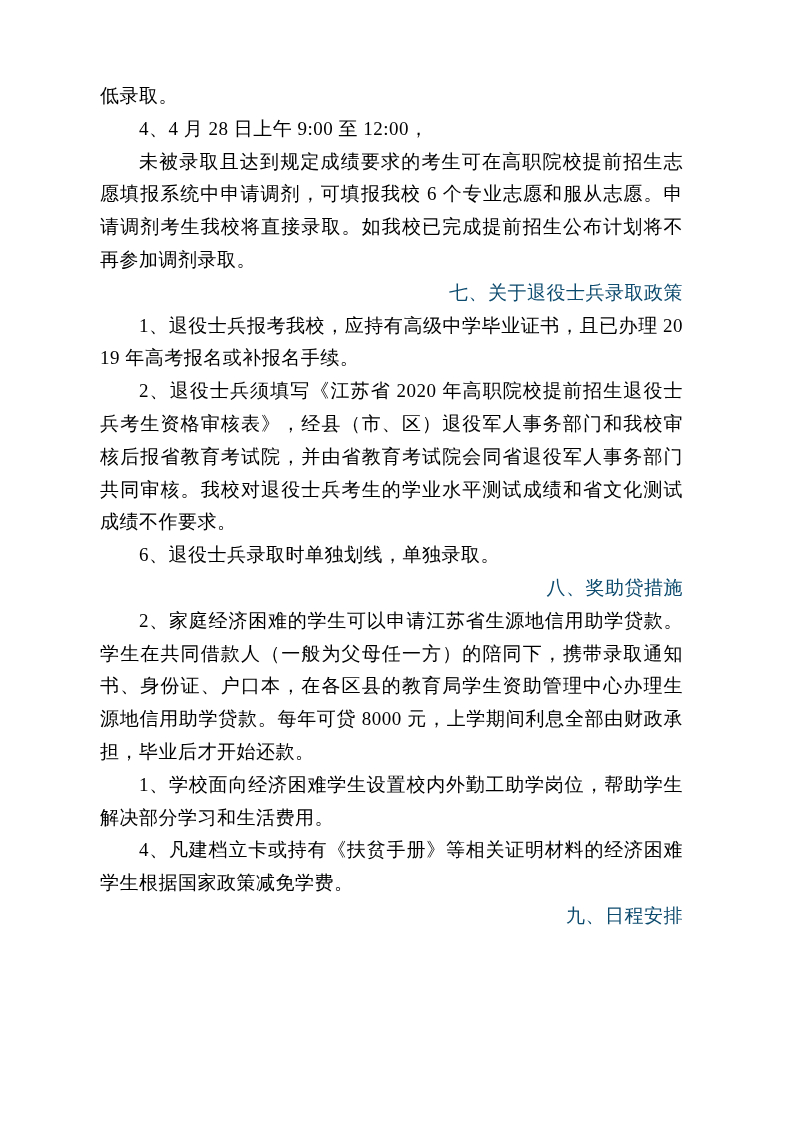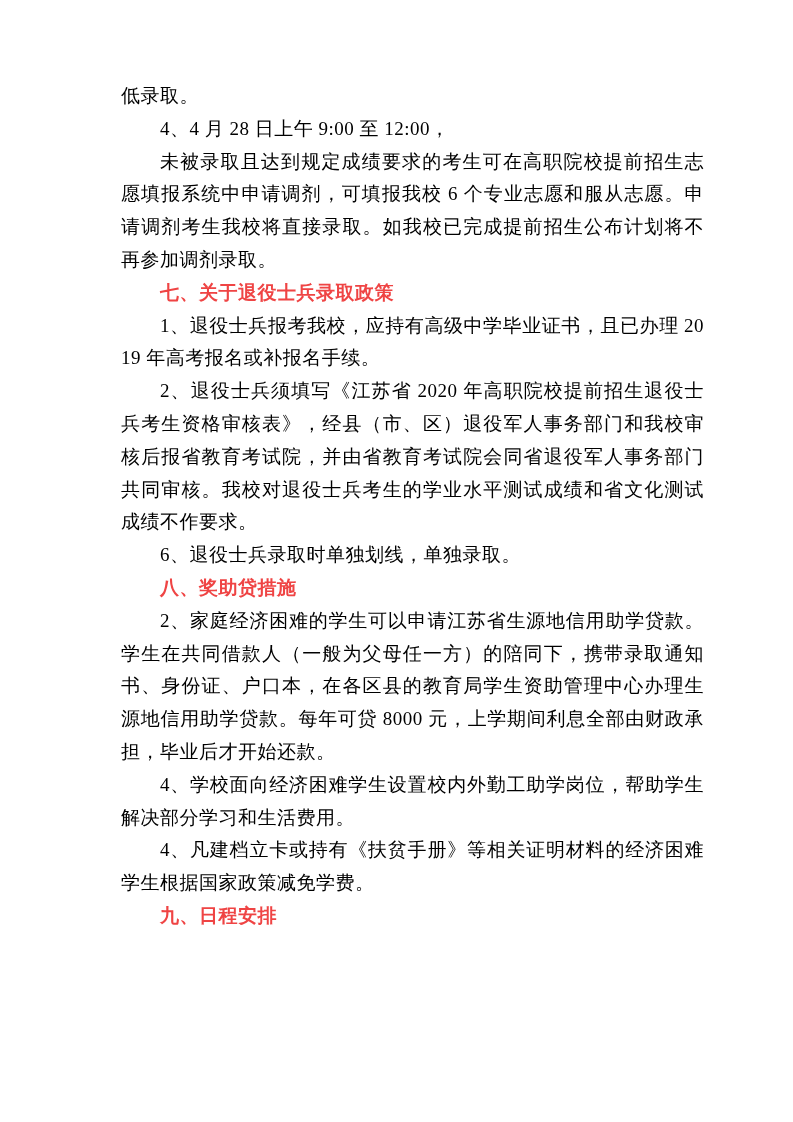--- a/index.html
+++ b/index.html
@@ -9,59 +9,60 @@
   }
   .page {
     position: relative;
     width: 793px;
     height: 1122px;
     background: #ffffff;
     overflow: hidden;
   }
   .doc-body {
     position: absolute;
-    left: 121px;
+    left: 100px;
     top: 80px;
     width: 583px;
   }
   .para {
     font-family: "Liberation Serif", "DejaVu Serif", serif;
     font-size: 19px;
     line-height: 32.8px;
     color: #000000;
     margin: 0;
     text-align: justify;
     text-align-last: left;
     letter-spacing: 0.5px;
     word-break: break-all;
   }
   .heading {
     font-family: "Liberation Sans", "DejaVu Sans", sans-serif;
     font-size: 19px;
     line-height: 32.8px;
-    font-weight: 700;
-    color: #ef4444;
+    font-weight: 400;
+    color: #0c4a6e;
     margin: 0;
     letter-spacing: 0.5px;
+    text-align: right;
   }
   .indent {
     text-indent: 39px;
   }
 </style>
 </head>
 <body>
 
 <main class="page">
   <section class="doc-body" id="doc-body">
       <p class="para">低录取。</p>
       <p class="para indent">4、4 月 28 日上午 9:00 至 12:00，</p>
       <p class="para indent">未被录取且达到规定成绩要求的考生可在高职院校提前招生志愿填报系统中申请调剂，可填报我校 6 个专业志愿和服从志愿。申请调剂考生我校将直接录取。如我校已完成提前招生公布计划将不再参加调剂录取。</p>
       <h2 class="heading indent">七、关于退役士兵录取政策</h2>
       <p class="para indent">1、退役士兵报考我校，应持有高级中学毕业证书，且已办理 2019 年高考报名或补报名手续。</p>
       <p class="para indent">2、退役士兵须填写《江苏省 2020 年高职院校提前招生退役士兵考生资格审核表》，经县（市、区）退役军人事务部门和我校审核后报省教育考试院，并由省教育考试院会同省退役军人事务部门共同审核。我校对退役士兵考生的学业水平测试成绩和省文化测试成绩不作要求。</p>
       <p class="para indent">6、退役士兵录取时单独划线，单独录取。</p>
       <h2 class="heading indent">八、奖助贷措施</h2>
       <p class="para indent">2、家庭经济困难的学生可以申请江苏省生源地信用助学贷款。学生在共同借款人（一般为父母任一方）的陪同下，携带录取通知书、身份证、户口本，在各区县的教育局学生资助管理中心办理生源地信用助学贷款。每年可贷 8000 元，上学期间利息全部由财政承担，毕业后才开始还款。</p>
-      <p class="para indent">4、学校面向经济困难学生设置校内外勤工助学岗位，帮助学生解决部分学习和生活费用。</p>
+      <p class="para indent">1、学校面向经济困难学生设置校内外勤工助学岗位，帮助学生解决部分学习和生活费用。</p>
       <p class="para indent">4、凡建档立卡或持有《扶贫手册》等相关证明材料的经济困难学生根据国家政策减免学费。</p>
       <h2 class="heading indent">九、日程安排</h2>
     </section>
 </main>
 
 </body></html>

